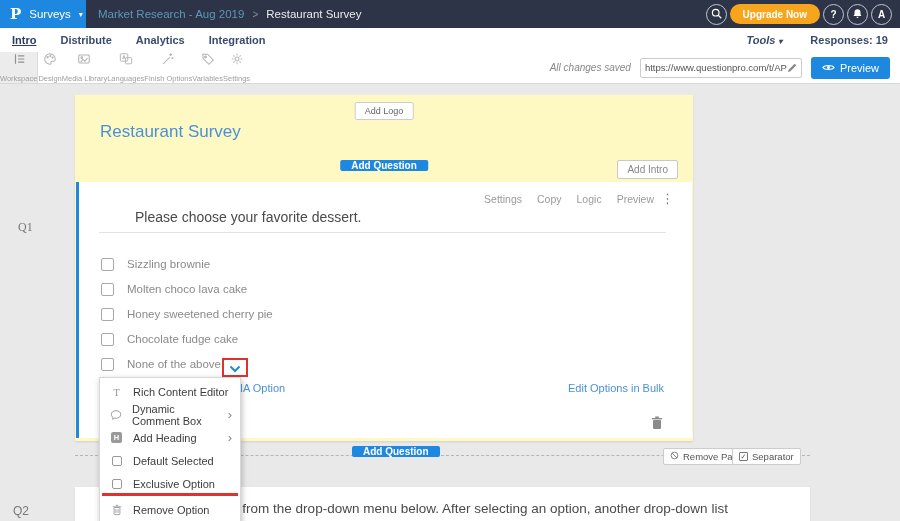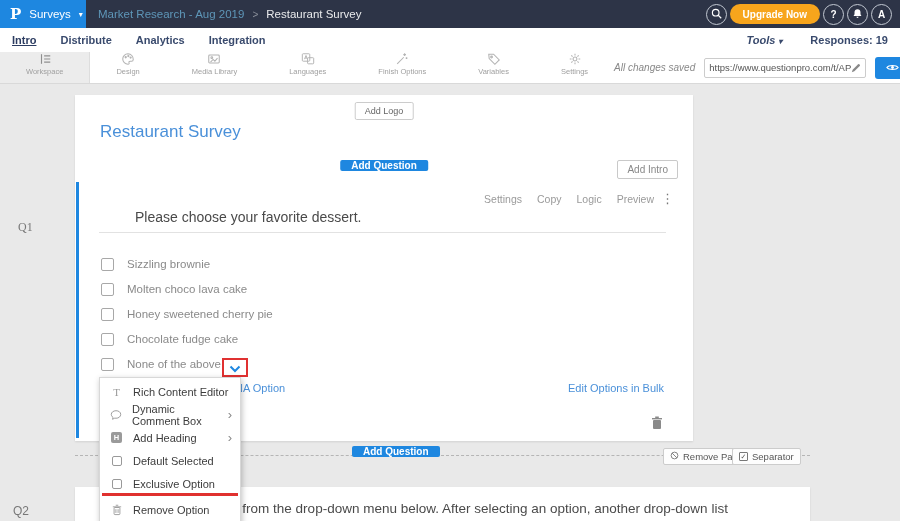--- a/index.html
+++ b/index.html
@@ -23,37 +23,37 @@
   .tabbar { height:24px; background:#fff; display:flex; align-items:center; padding:0 12px; font-size:11px; font-weight:600; color:#394a6d; }
   .tab { margin-right:24px; cursor:pointer; }
   .tab.active { text-decoration:underline; color:#2c3c61; }
   .tabbar-right { margin-left:auto; display:flex; align-items:center; gap:28px; }
   .tools-lbl { cursor:pointer;font-style:italic; }
   .tools-caret { font-size:8px; margin-left:3px; }
   .responses-lbl { color:#394a6d; }
 
   
   .toolbar { height:32px; background:#fff; border-bottom:1px solid #d9d9d9; display:flex; align-items:stretch; }
-  .tb-item { display:flex; flex-direction:column; align-items:center; justify-content:flex-start; padding:0 26px; cursor:pointer; }
+  .tb-item { display:flex; flex-direction:column; align-items:center; justify-content:space-between; padding:0 0; cursor:pointer; }
   .tb-item.active { background:#ececec; border-right:1px solid #ddd; }
   .tb-item svg { display:block; }
   .tb-label { font-size:7.5px; color:#a0a0a0; margin-top:1px; white-space:nowrap; }
   .toolbar-right { margin-left:auto; display:flex; align-items:center; gap:9px; padding-right:10px; }
   .saved-text { font-size:10px; font-style:italic; color:#888; white-space:nowrap; }
   .url-box { width:162px; height:20px; border:1px solid #ccc; border-radius:2px; background:#fff; display:flex; align-items:center; padding:0 4px; }
   .url-text { flex:1; font-size:9.5px; color:#555; white-space:nowrap; overflow:hidden; }
   .preview-btn { height:22px; background:#1e87e0; border-radius:3px; color:#fff; font-size:11px; display:flex; align-items:center; gap:5px; padding:0 11px; cursor:pointer; }
 
   
   .main { position:relative; height:437px; background:#e9e9e9; overflow:hidden; }
   .q-index { position:absolute; font-size:12px; color:#777; }
   #q1-index { left:18px; top:136px;font-family:Liberation Serif, serif; }
   #q2-index { left:13px; top:420px; }
 
-  .survey-card { position:absolute; left:75px; top:11px; width:618px; height:346px; background:#ffffff; box-shadow:0 1px 2px rgba(0,0,0,.10); }
+  .survey-card { position:absolute; left:75px; top:11px; width:618px; height:346px; background:#fef9c3; box-shadow:0 1px 2px rgba(0,0,0,.10); }
   .add-logo-btn { position:absolute; left:50%; transform:translateX(-50%); top:7px; background:#fff; border:1px solid #ccc; border-radius:2px; padding:3px 9px; font-size:9px; color:#666; cursor:pointer; }
   .survey-title { position:absolute; left:25px; top:27px; font-size:17px; color:#4a90d9; cursor:text; }
   .blue-btn { background:#1e87e0; color:#fff; font-size:10px; font-weight:bold; border-radius:2px; padding:0 11px; cursor:pointer; display:inline-block; }
   .add-q-top { position:absolute; left:50%; transform:translateX(-50%); top:65px; }
   .add-intro-btn { position:absolute; right:15px; top:65px; background:#fff; border:1px solid #c9c9c9; border-radius:2px; padding:3px 9px; font-size:10px; color:#888; cursor:pointer; }
 
   .question-block { position:absolute; left:1px; top:87px; width:616px; height:256px; background:#fff; border-left:3px solid #1e87e0; }
   .q-actions { position:absolute; top:11px; right:38px; display:flex; gap:15px; font-size:10.5px; color:#9a9a9a; }
   .q-action { cursor:pointer; }
   .kebab { position:absolute; top:9px; right:18px; font-size:13px; color:#777; cursor:pointer; letter-spacing:0; }

